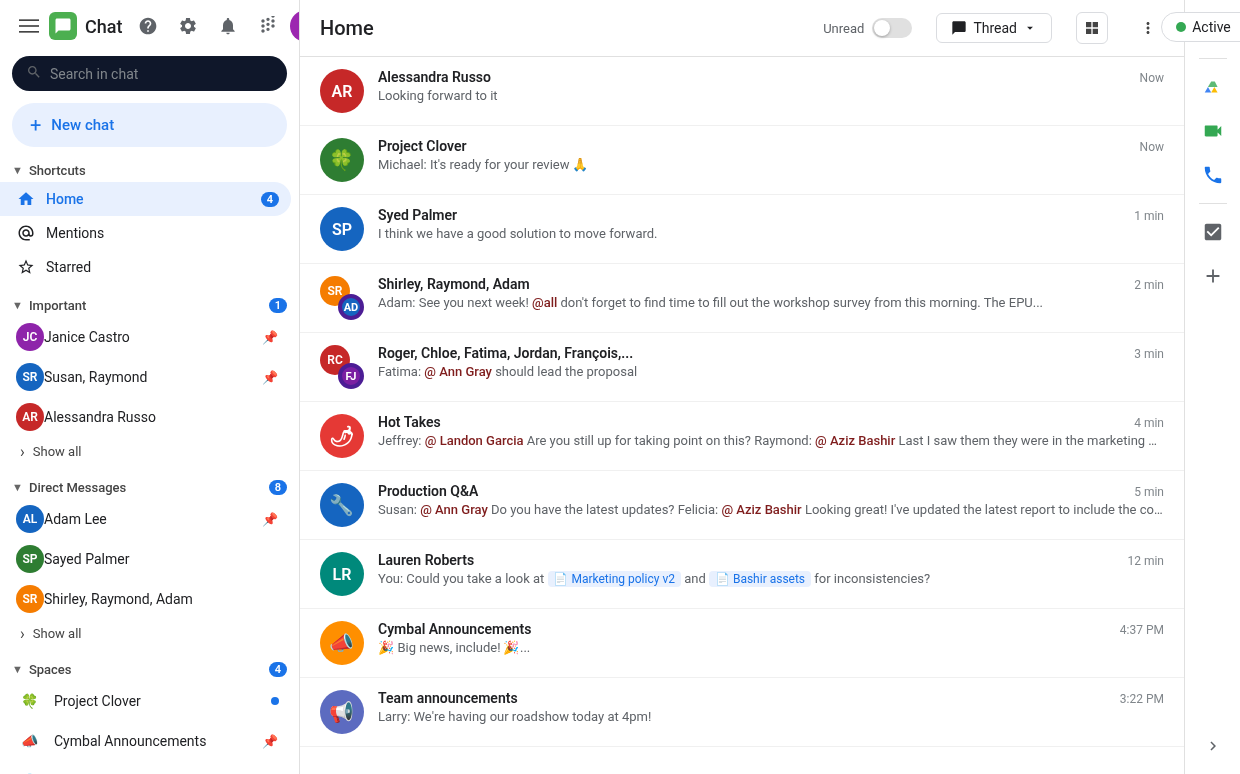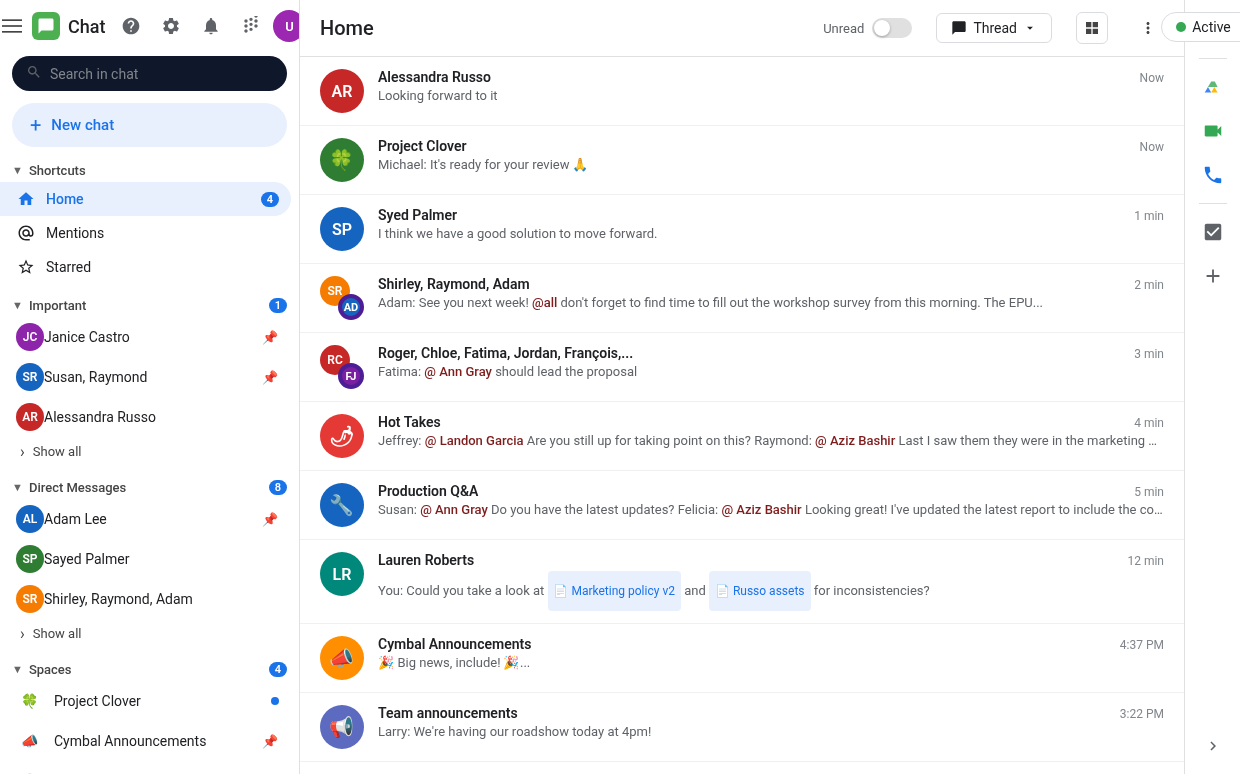--- a/index.html
+++ b/index.html
@@ -17,21 +17,21 @@
       overflow-y: auto;
       overflow-x: hidden;
     }
     .sidebar::-webkit-scrollbar { width: 4px; }
     .sidebar::-webkit-scrollbar-thumb { background: #ccc; border-radius: 4px; }
 
     
     .topbar {
       display: flex;
       align-items: center;
-      padding: 8px 0;
+      padding: 8px 17px;
       gap: 8px;
       flex-shrink: 0;
     }
     .topbar-menu-icon {
       width: 24px; height: 24px;
       display: flex; align-items: center; justify-content: center;
       cursor: pointer; color: #444; flex-shrink: 0;
     }
     .topbar-logo {
       width: 28px; height: 28px;
@@ -350,21 +350,21 @@
     .msg-preview .mention {
       color: #7f1d1d;
       font-weight: 500;
     }
     .doc-chip {
       display: inline-flex;
       align-items: center;
       gap: 4px;
       background: #e8f0fe;
       border-radius: 4px;
-      padding: 13px 6px;
+      padding: 1px 6px;
       font-size: 12px;
       color: #1a73e8;
     }
 
     
     .right-sidebar {
       width: 56px;
       background: #fff;
       border-left: 1px solid #e0e0e0;
       display: flex;
@@ -726,21 +726,21 @@
       </div>
     </div>
 
     <div class="msg-item">
       <div class="msg-avatar" style="background:#00897b;">LR</div>
       <div class="msg-body">
         <div class="msg-top">
           <span class="msg-sender">Lauren Roberts</span>
           <span class="msg-time">12 min</span>
         </div>
-        <div class="msg-preview">You: Could you take a look at <span class="doc-chip">📄 Marketing policy v2</span> and <span class="doc-chip">📄 Russo assets</span> for inconsistencies?</div>
+        <div class="msg-preview">You: Could you take a look at <span class="doc-chip">📄 Marketing policy v2</span> and <span class="doc-chip">📄 Bashir assets</span> for inconsistencies?</div>
       </div>
     </div>
 
     <div class="msg-item">
       <div class="msg-avatar" style="background:#ff8f00; font-size:20px;">📣</div>
       <div class="msg-body">
         <div class="msg-top">
           <span class="msg-sender">Cymbal Announcements</span>
           <span class="msg-time">4:37 PM</span>
         </div>

